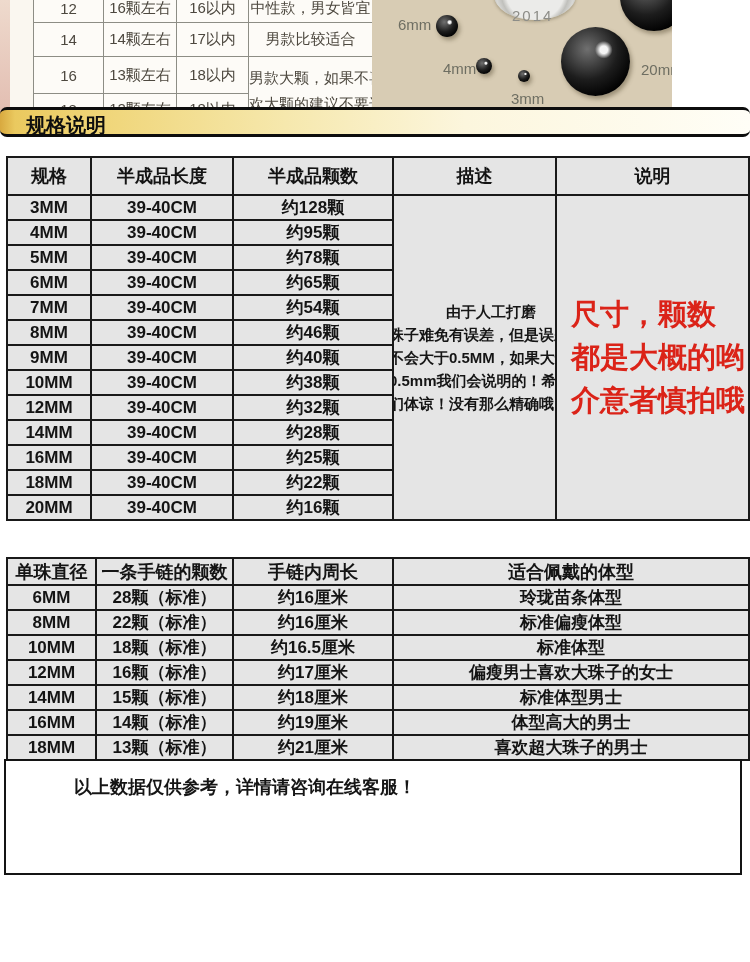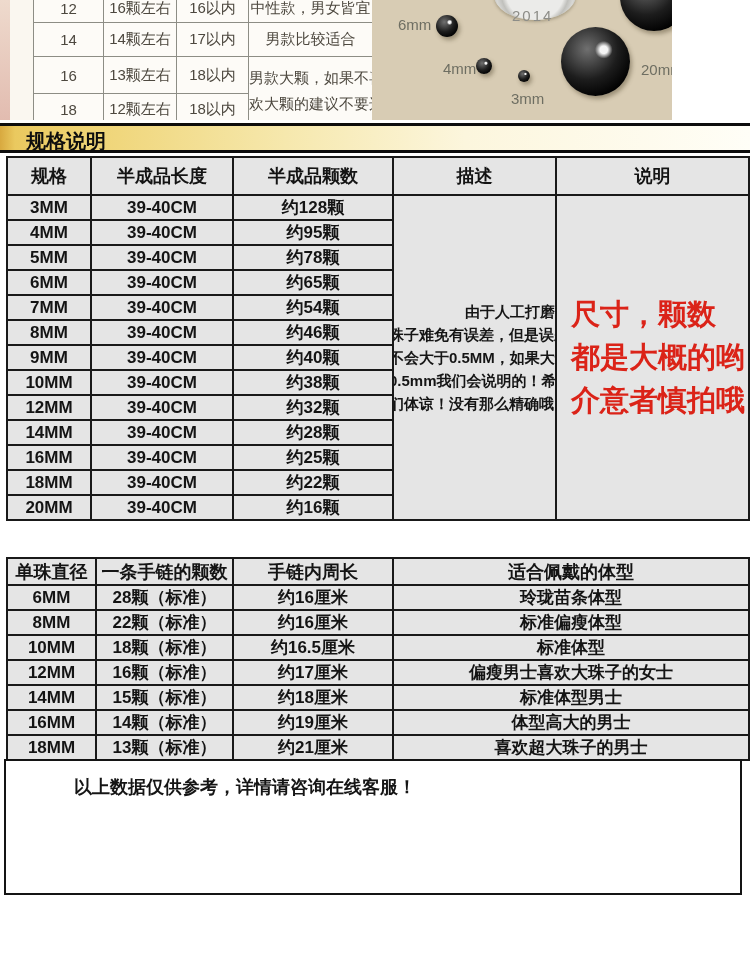--- a/index.html
+++ b/index.html
@@ -37,45 +37,45 @@
   .lab4  {left:71px;  top:60px}
   .lab3  {left:139px; top:90px}
   .lab20 {left:269px; top:61px}
   .lab10 {left:326px; top:-4px}
 
   
   .gold-bar { position:absolute; left:0; width:750px; height:30px;
               border-top:3px solid #0d0d0d; border-bottom:3px solid #0d0d0d;
               background:linear-gradient(90deg,#d8a93f 0,#eac95f 2%,#efd475 12%,#f6e8ad 38%,#fcf6dd 62%,#fffef7 100%);
               line-height:30px; font-size:20px; font-weight:bold; color:#0e0e0e; padding-left:26px; }
-  .bar1 { top:123px; }
+  .bar1 { top:107px;border-radius:7px; }
   .bar2 { top:521px; }
 
   
   table.data { position:absolute; border-collapse:collapse; table-layout:fixed; background:#e5e5e5; width:742px; left:6px; }
   table.data th, table.data td { border:2px solid #191919; text-align:center; vertical-align:middle;
                                  overflow:hidden; white-space:nowrap; color:#141414; }
   table.data th { font-size:18px; font-weight:bold; }
   table.data td { font-size:17px; font-weight:bold; }
   #spec-table { top:156px; }
   #spec-table thead tr { height:38px; }
   #spec-table tbody tr { height:25px; }
   #desc-cell { padding:0; }
   #desc-cell div { font-size:15px; font-weight:bold; line-height:23px; text-align:left;
                    margin-left:-5px; white-space:nowrap; color:#151515; }
-  #desc-cell div.first { text-align:right; margin-left:0; padding-right:0; }
+  #desc-cell div.first { text-align:right; margin-left:0; padding-right:19px; }
   #note-cell { padding:8px; }
   #note-cell div { font-size:29px; line-height:43px; font-weight:bold; color:#db2318;
                    text-align:left; padding-left:6px; white-space:nowrap; }
   #bracelet-table { top:557px; }
   #bracelet-table thead tr { height:27px; }
   #bracelet-table tbody tr { height:25px; }
 
   
-  .footer-box { position:absolute; left:4px; top:759px; width:738px; height:136px;
+  .footer-box { position:absolute; left:4px; top:759px; width:738px; height:116px;
                 border:2px solid #141414; background:#fff; }
   .footer-line1 { position:absolute; left:68px; top:14px; font-size:18px; font-weight:bold; color:#151515; }
   .footer-line2 { position:absolute; left:483px; top:76px; font-size:18px; font-weight:bold; color:#151515; }
 </style>
 </head>
 <body>
 
 <div class="page">
 
   <div class="top-section">

